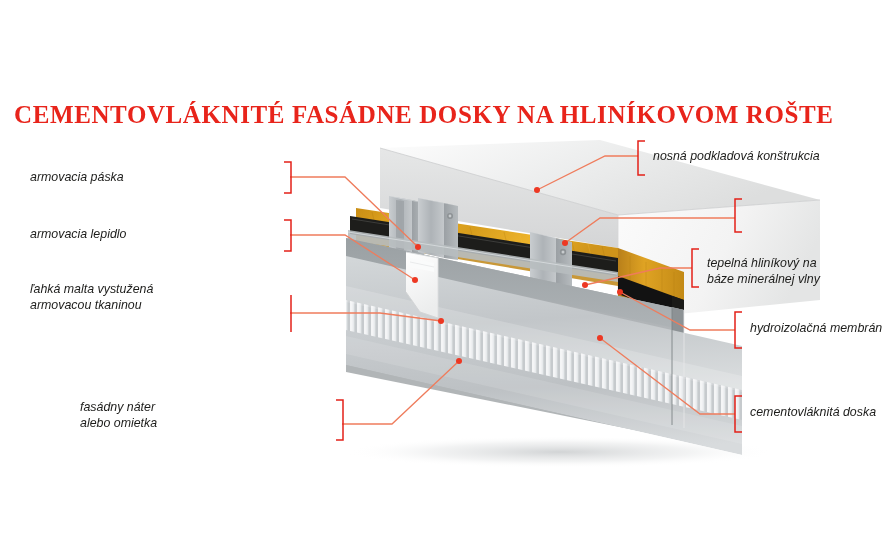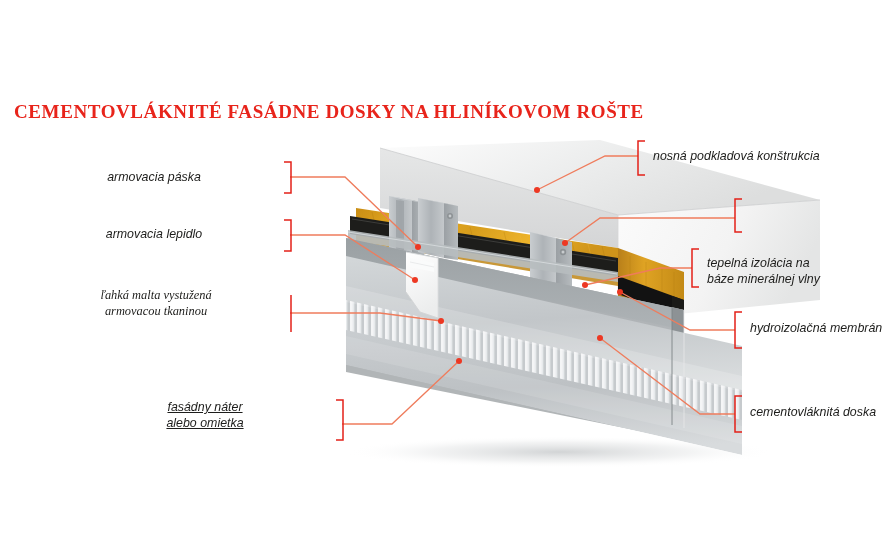--- a/index.html
+++ b/index.html
@@ -15,35 +15,35 @@
     background: #ffffff;
     overflow: hidden;
     font-family: "Liberation Sans", sans-serif;
   }
   #diagram-title {
     position: absolute;
     left: 14px;
     top: 101px;
     font-family: "Liberation Serif", serif;
     font-weight: bold;
-    font-size: 19px;
+    font-size: 25px;
     letter-spacing: 0.6px;
     color: #e8241b;
     white-space: nowrap;
   }
   .callout {
     position: absolute;
     font-family: "Liberation Sans", sans-serif;
     font-style: italic;
     font-size: 12.4px;
     line-height: 15.5px;
     color: #1d1d1b;
     white-space: pre-line;
   }
-  .callout.left  { text-align: center; }
+  .callout.left  { text-align: left; }
   .callout.right { text-align: left; }
   #svg-scene {
     position: absolute;
     left: 0;
     top: 0;
   }
 </style>
 </head>
 <body>
 
@@ -327,29 +327,29 @@
       <polyline points="699,249 692,249 692,287 699,287"></polyline>
       <polyline points="742,312 735,312 735,348 742,348"></polyline>
       <polyline points="742,396 735,396 735,432 742,432"></polyline>
     </g>
   </svg>
 
   <div class="callout left" style="left:30px; top:170px; width:248px;">armovacia páska</div>
 
   <div class="callout left" style="left:30px; top:227px; width:248px;">armovacia lepidlo</div>
 
-  <div class="callout left" style="left:30px; top:288px; width:252px;font-family:Liberation Serif, serif;">ľahká malta vystužená
+  <div class="callout left" style="left:30px; top:282px; width:252px;">ľahká malta vystužená
 armovacou tkaninou</div>
 
-  <div class="callout left" style="left:80px; top:400px; width:250px;text-decoration:underline;">fasádny náter
+  <div class="callout left" style="left:80px; top:400px; width:250px;">fasádny náter
 alebo omietka</div>
 
   <div class="callout right" style="left:653px; top:149px; width:240px;">nosná podkladová konštrukcia</div>
 
 
-  <div class="callout right" style="left:707px; top:256px; width:178px;">tepelná izolácia na
+  <div class="callout right" style="left:707px; top:256px; width:178px;">tepelná hliníkový na
 báze minerálnej vlny</div>
 
   <div class="callout right" style="left:750px; top:321px; width:150px;">hydroizolačná membrán</div>
 
   <div class="callout right" style="left:750px; top:405px; width:140px;">cementovláknitá doska</div>
 
 </div>
 
 </body></html>

